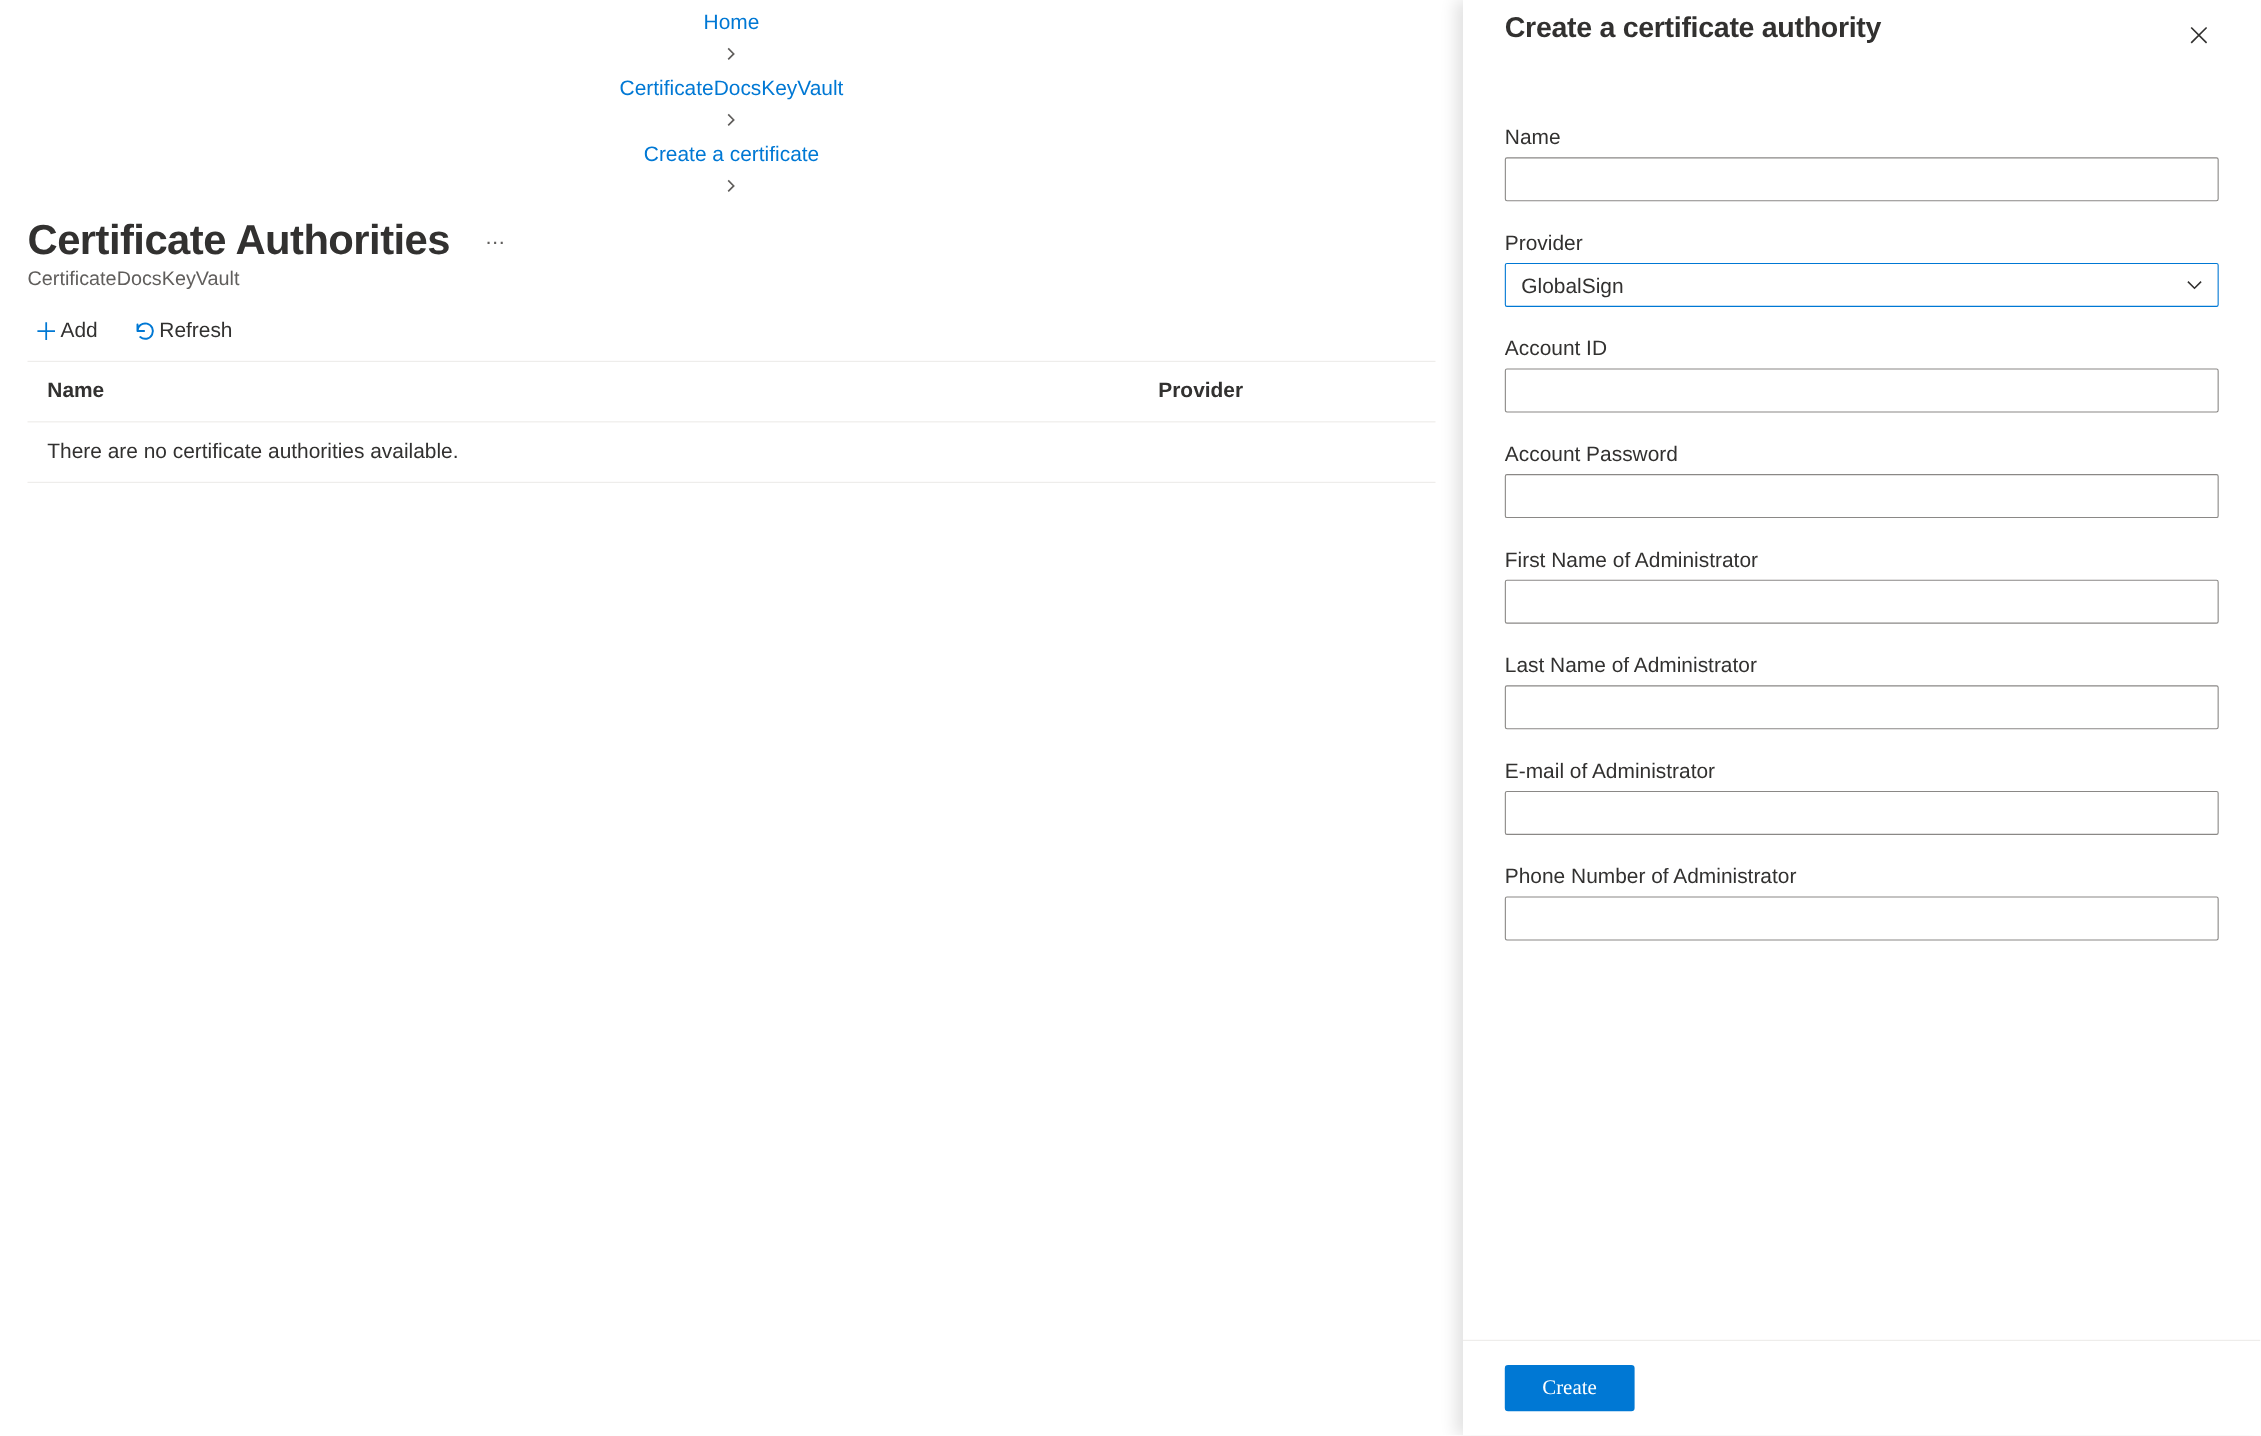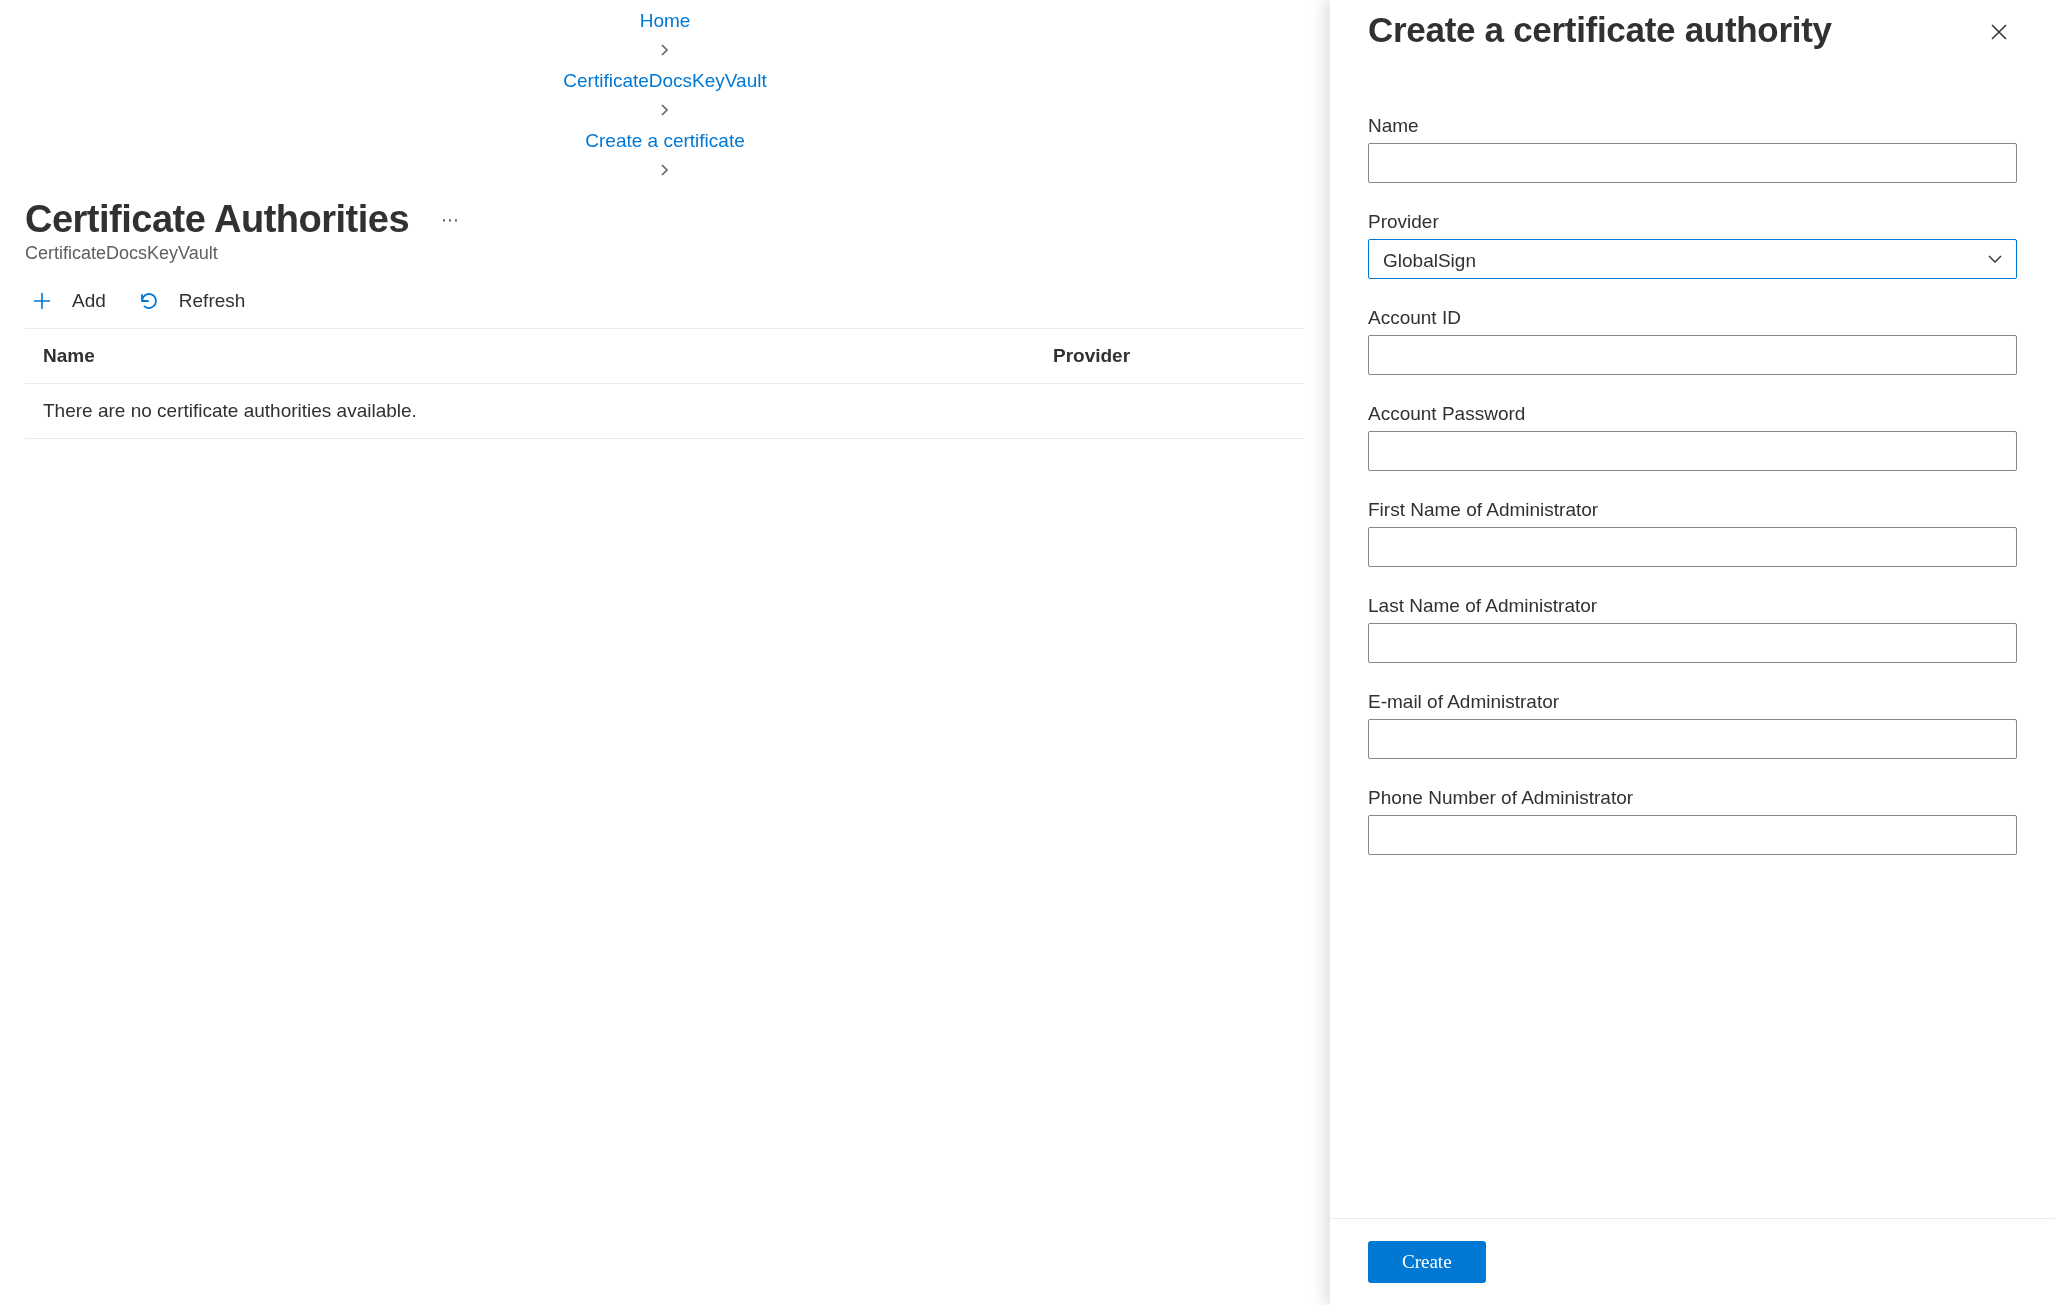--- a/index.html
+++ b/index.html
@@ -72,21 +72,21 @@
     .toolbar {
       display: flex;
       align-items: center;
       gap: 20px;
       padding-bottom: 12px;
       border-bottom: 1px solid #edebe9;
     }
     .toolbar-btn {
       display: flex;
       align-items: center;
-      gap: 19px;
+      gap: 2px;
       background: none;
       border: none;
       cursor: pointer;
       font-size: 19px;
       color: #323130;
       padding: 4px 6px;
     }
     .toolbar-icon {
       color: #0078d4;
       display: inline-flex;
@@ -126,21 +126,21 @@
       display: flex;
       flex-direction: column;
     }
     .panel-header {
       display: flex;
       align-items: flex-start;
       justify-content: space-between;
       padding: 10px 38px 0 38px;
     }
     .panel-title {
-      font-size: 35px;
+      font-size: 26px;
       font-weight: 600;
       color: #323130;
       letter-spacing: -0.3px;
     }
     .close-btn {
       background: none;
       border: none;
       cursor: pointer;
       padding: 8px;
       display: flex;

